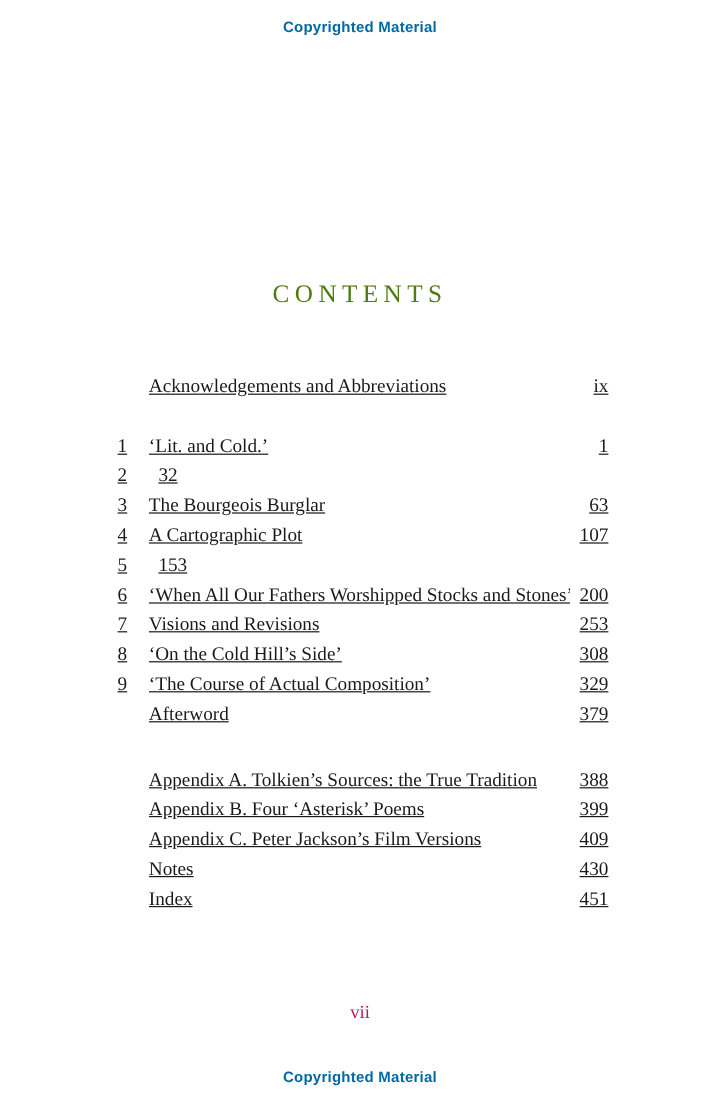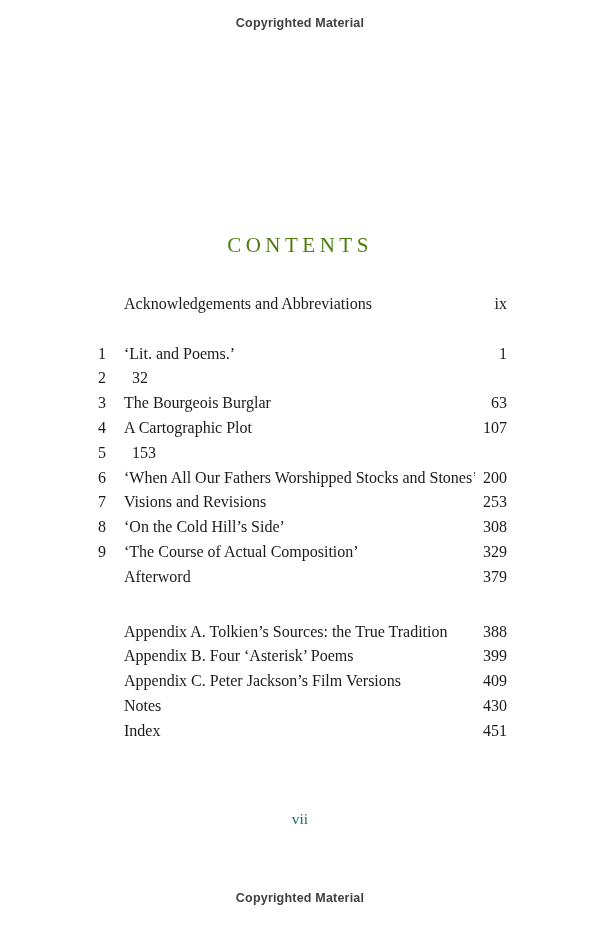--- a/index.html
+++ b/index.html
@@ -13,41 +13,42 @@
     overflow: hidden;
   }
   .copyright {
     position: absolute;
     left: 0;
     width: 100%;
     text-align: center;
     font-family: "Liberation Sans", sans-serif;
     font-size: 12.5px;
     font-weight: bold;
-    color: #404040;
+    color: #0369a1;
     letter-spacing: 0.2px;
   }
   .copyright.top { top: 16px; }
   .copyright.bottom { top: 891px; }
   .contents-title {
     position: absolute;
     top: 233px;
     left: 0;
     width: 100%;
     text-align: center;
     font-size: 21px;
     letter-spacing: 4.5px;
     color: #4d7c0f;
   }
   .toc {
     position: absolute;
     left: 98px;
-    top: 292px;
+    top: 311px;
     width: 409px;
     font-size: 16px;
+    text-decoration: underline;
   }
   .toc-row {
     display: flex;
     align-items: baseline;
     height: 24.8px;
     line-height: 24.8px;
     white-space: nowrap;
   }
   .toc-row .num {
     width: 26px;
@@ -59,26 +60,26 @@
   }
   .toc-row .pg {
     flex: 0 0 auto;
     text-align: right;
     padding-left: 8px;
   }
   .spacer-sm { height: 24.8px; }
   .spacer-md { height: 30px; }
   .folio {
     position: absolute;
-    top: 810px;
+    top: 835px;
     left: 0;
     width: 100%;
     text-align: center;
     font-size: 15.5px;
-    color: #0f766e;
+    color: #be185d;
   }
 </style>
 </head>
 <body>
 
 <div class="page">
 
   <div class="copyright top">Copyrighted Material</div>
 
   <div class="contents-title">CONTENTS</div>
@@ -88,21 +89,21 @@
     <div class="toc-row">
       <span class="num"></span>
       <span class="title">Acknowledgements and Abbreviations</span>
       <span class="pg">ix</span>
     </div>
 
     <div class="spacer-sm"></div>
 
     <div class="toc-row">
       <span class="num">1</span>
-      <span class="title">‘Lit. and Poems.’</span>
+      <span class="title">‘Lit. and Cold.’</span>
       <span class="pg">1</span>
     </div>
     <div class="toc-row">
       <span class="num">2</span>
       <span class="pg">32</span>
     </div>
     <div class="toc-row">
       <span class="num">3</span>
       <span class="title">The Bourgeois Burglar</span>
       <span class="pg">63</span>

